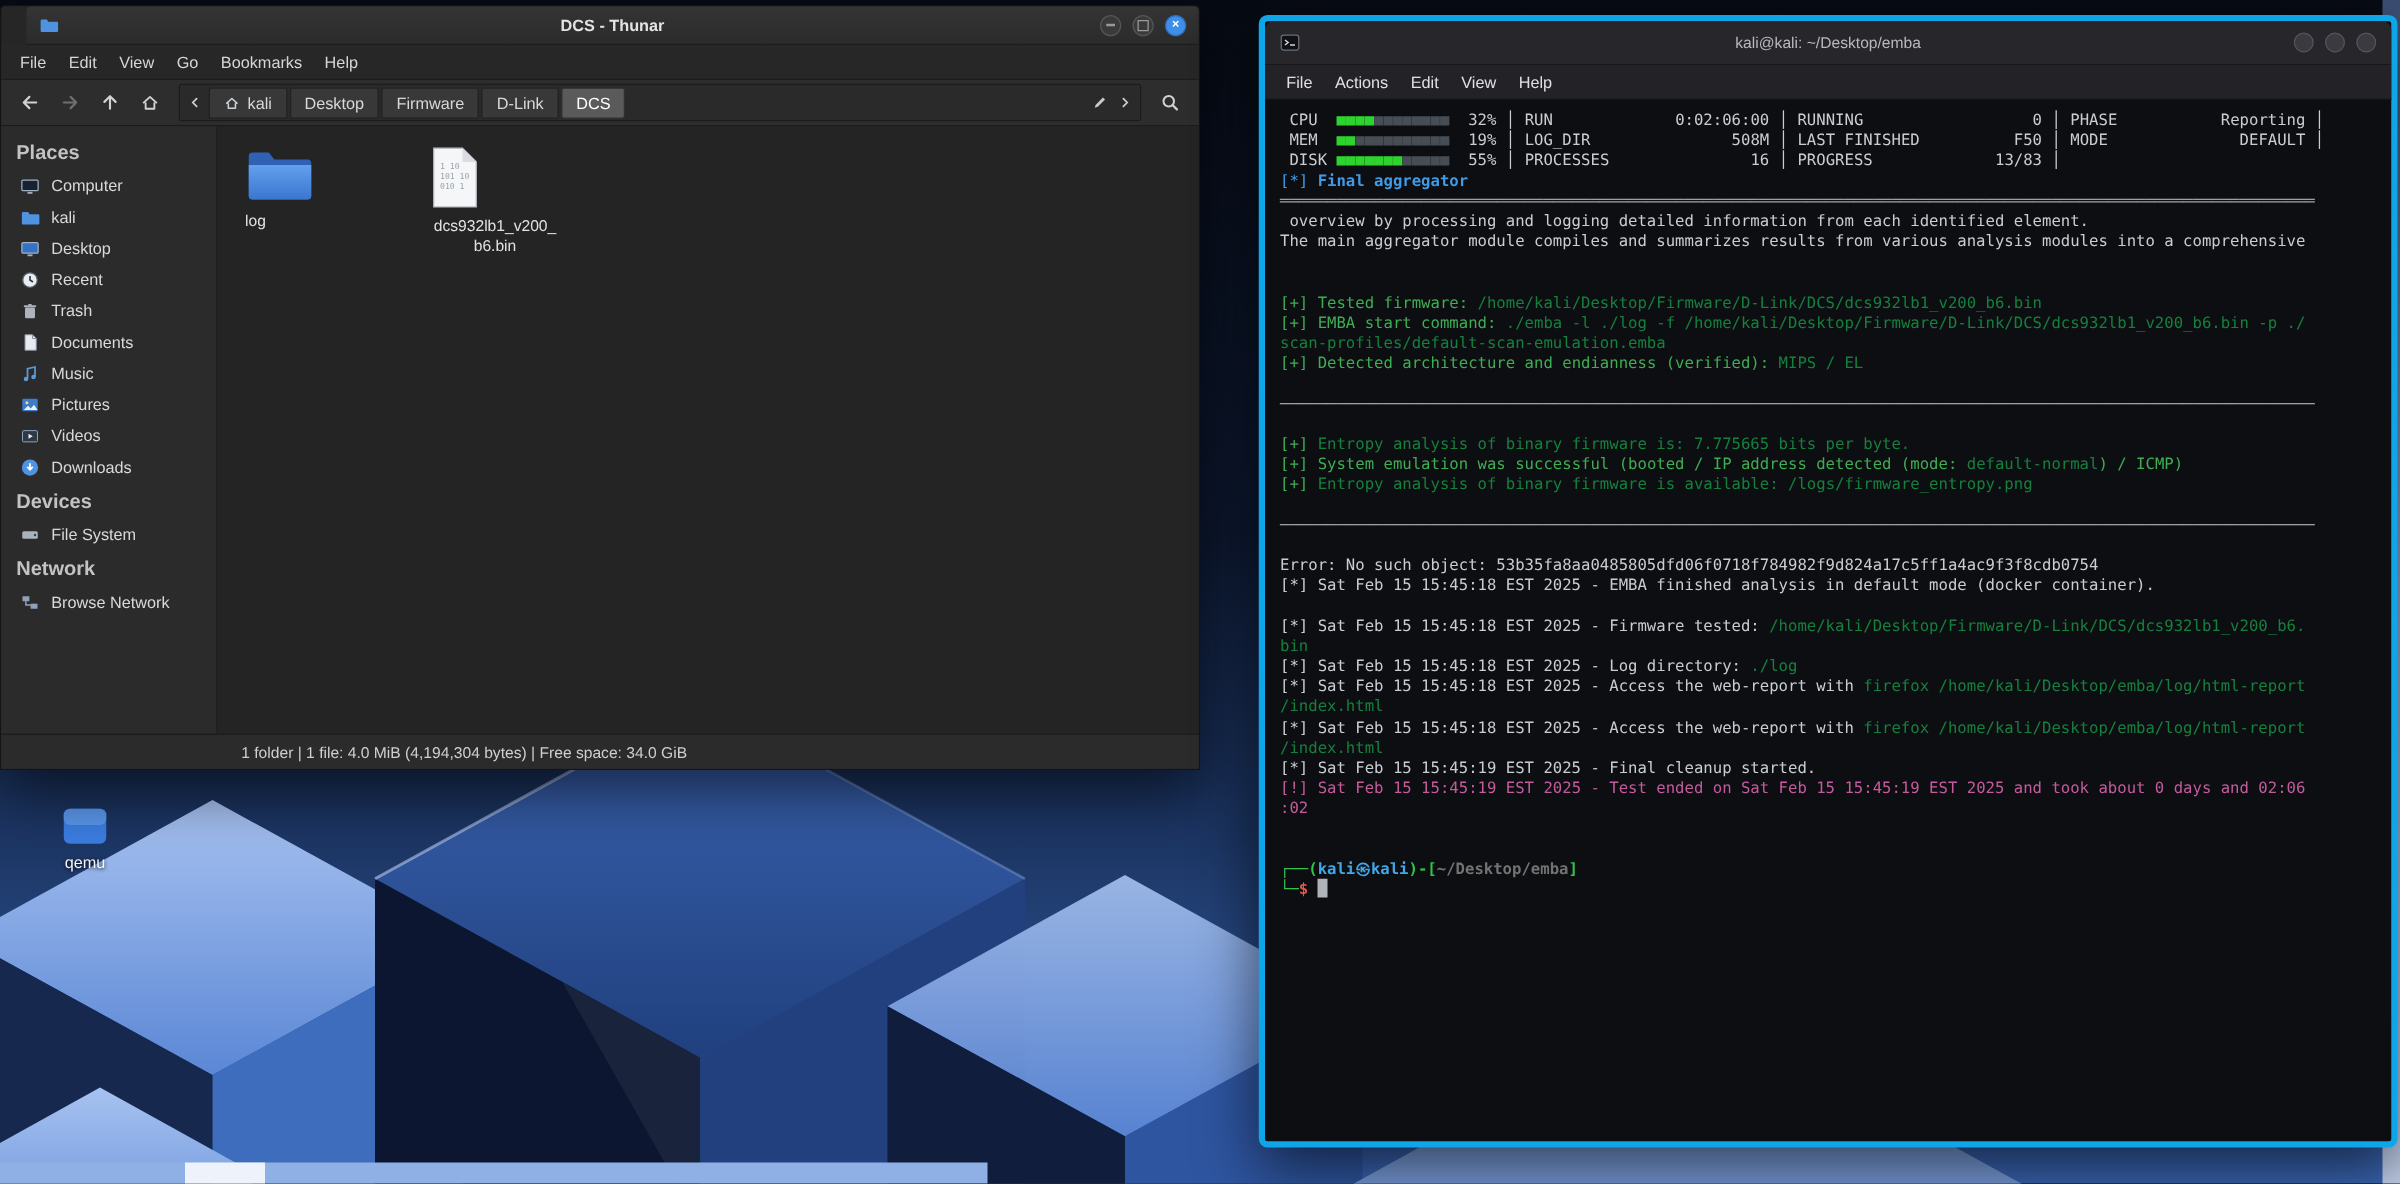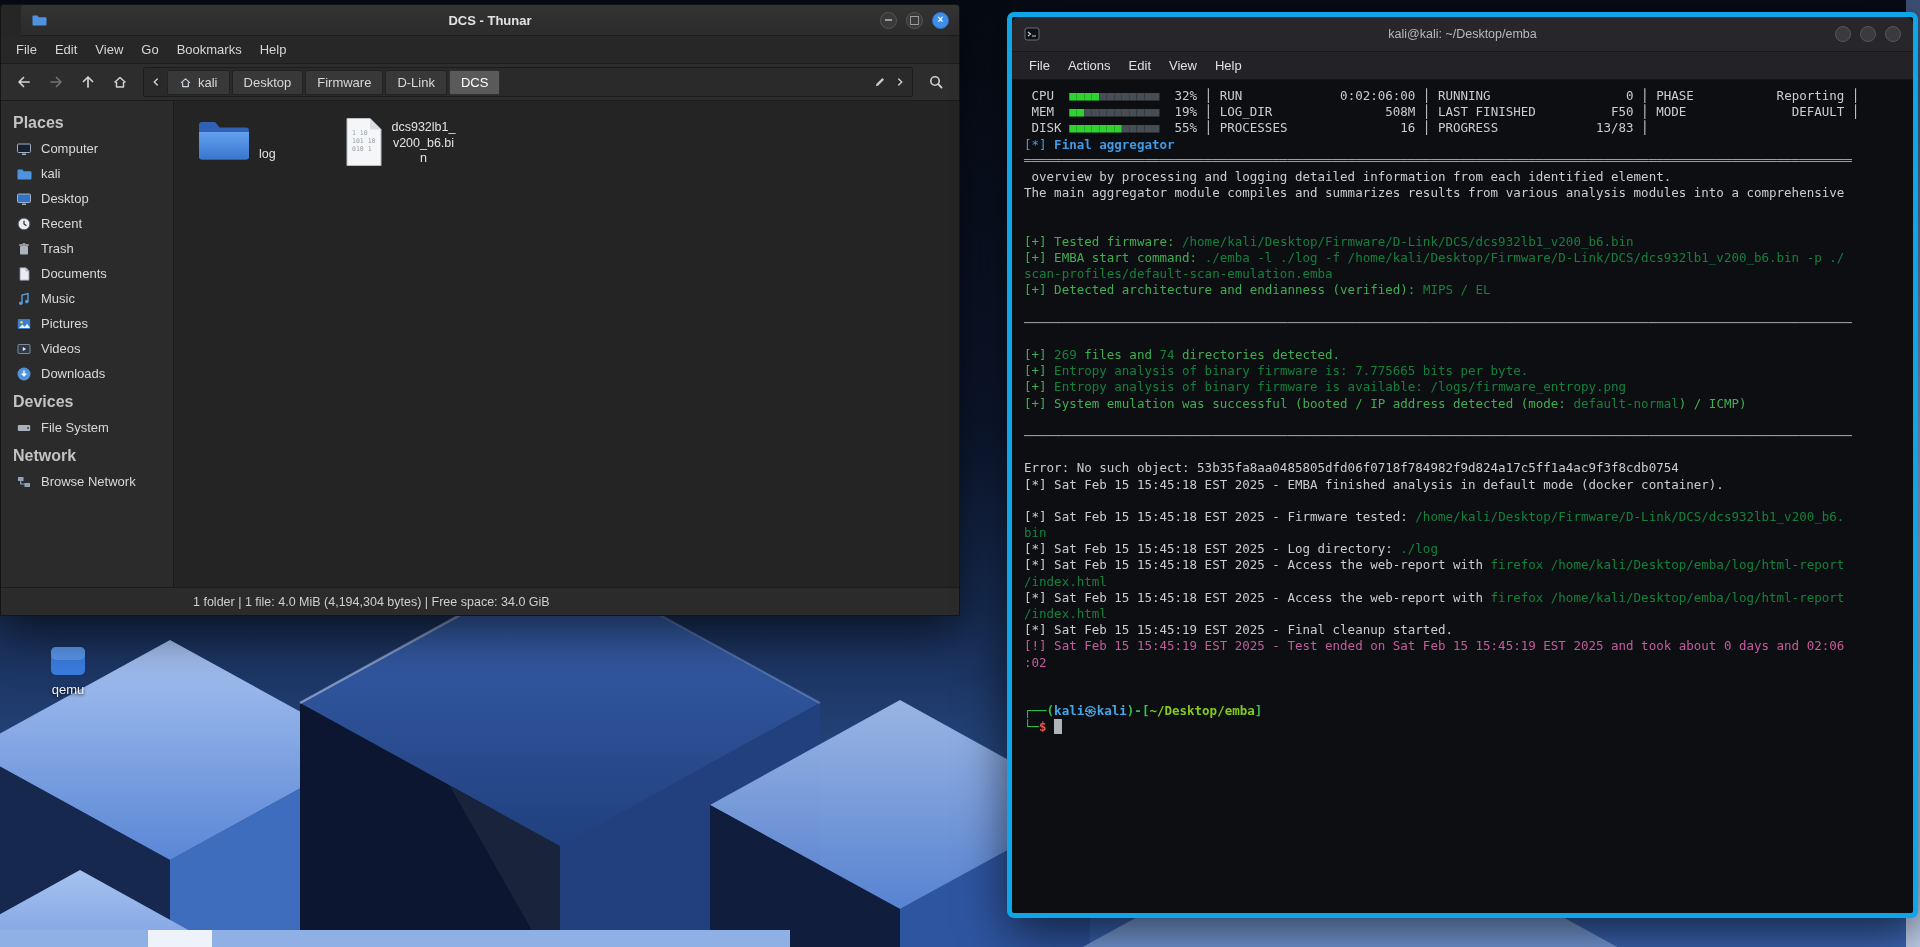--- a/index.html
+++ b/index.html
@@ -48,21 +48,21 @@
   .tbtn{width:30px;height:27px;background:transparent;border:none;border-radius:3px;
         display:flex;align-items:center;justify-content:center;padding:0;}
   .thunar-body{flex:1;display:flex;min-height:0;}
   .sidebar{width:172px;flex:none;background:#2b2b2b;border-right:1px solid #1c1c1c;
            padding:6px 0;overflow:hidden;}
   .side-header{padding:7px 12px 4px;font-size:16px;font-weight:700;color:#c3c3c3;}
   .side-item{display:flex;align-items:center;gap:9px;height:23px;padding:1px 12px 1px 15px;
              font-size:13px;color:#d9d9d9;white-space:nowrap;}
   .filepane{flex:1;background:#242424;padding:16px 22px;display:flex;gap:36px;
             align-items:flex-start;}
-  .file{width:112px;display:flex;align-items:flex-end;gap:7px;}
+  .file{width:112px;display:flex;flex-direction:column;align-items:flex-start;gap:7px;}
   .file-label{font-size:12.5px;color:#e2e2e2;text-align:center;line-height:1.25;
               word-break:break-all;max-width:104px;}
   .statusbar{height:27px;flex:none;background:#2b2b2b;border-top:1px solid #1c1c1c;
              display:flex;align-items:center;padding-left:192px;
              font-size:12.5px;color:#cfcfcf;}
 
   
   .term{left:1007px;top:12px;width:901px;height:896px;background:#0d0e12;
         border:5px solid #0ea5e9;border-radius:7px;}
   .term .titlebar{height:34px;background:#26262b;border-bottom:1px solid #18181c;
@@ -71,21 +71,21 @@
   .term .wbtn{width:16px;height:16px;background:#3a3a40;border-color:#55555c;color:#9aa0a6;}
   .term .menubar{height:27px;background:#232327;border-bottom:1px solid #141418;
         padding:0 8px;color:#e0e0e3;}
   .term-output{flex:1;padding:8px 12px;overflow:hidden;
         font-family:"DejaVu Sans Mono",monospace;font-size:12.5px;}
   .tline{white-space:pre;height:16.2px;line-height:16.2px;}
   .c-w{color:#c9cdd2}.c-g{color:#3fae53}.c-G{color:#2ed32e}.c-D{color:#474d55}
   .c-o{color:#15803d}.c-b{color:#3f9be8}.c-bb{color:#3f9be8;font-weight:700}
   .c-m{color:#c45b9d}.c-dv{color:#9aa0a7}
   .c-g2{color:#32c24e;font-weight:700}.c-pb{color:#42a7ea;font-weight:700}
-  .c-pw{color:#84cc16;font-weight:700}.c-r{color:#e8564a;font-weight:700}
+  .c-pw{color:#737373;font-weight:700}.c-r{color:#e8564a;font-weight:700}
   .c-cur{background:#aeb4ba;color:#aeb4ba}
 
   
   .icon{display:inline-flex;flex:none;}
   .icon svg{width:100%;height:100%;display:block;}
   .win-icon,.term-icon{width:16px;height:16px;display:inline-flex;flex:none;z-index:2;}
   .win-icon svg,.term-icon svg{width:100%;height:100%;}
 
   
   .desktop-icon{position:absolute;left:26px;top:646px;width:84px;display:flex;
@@ -449,24 +449,23 @@
         <div class="tline"><span class="c-w">The main aggregator module compiles and summarizes results from various analysis modules into a comprehensive</span></div>
         <div class="tline"> </div>
         <div class="tline"> </div>
         <div class="tline"><span class="c-g">[+] </span><span class="c-g">Tested firmware: </span><span class="c-o">/home/kali/Desktop/Firmware/D-Link/DCS/dcs932lb1_v200_b6.bin</span></div>
         <div class="tline"><span class="c-g">[+] </span><span class="c-g">EMBA start command: </span><span class="c-o">./emba -l ./log -f /home/kali/Desktop/Firmware/D-Link/DCS/dcs932lb1_v200_b6.bin -p ./</span></div>
         <div class="tline"><span class="c-o">scan-profiles/default-scan-emulation.emba</span></div>
         <div class="tline"><span class="c-g">[+] </span><span class="c-g">Detected architecture and endianness (verified): </span><span class="c-o">MIPS / EL</span></div>
         <div class="tline"> </div>
         <div class="tline"><span class="c-dv">──────────────────────────────────────────────────────────────────────────────────────────────────────────────</span></div>
         <div class="tline"> </div>
-        <div class="tline"><span class="c-g">[+] </span><span class="c-o">269</span><span class="c-g"> files and </span><span class="c-o">74</span><span class="c-g"> directories detected.</span></div>
         <div class="tline"><span class="c-g">[+] </span><span class="c-o">Entropy analysis of binary firmware is: 7.775665 bits per byte.</span></div>
+        <div class="tline"><span class="c-g">[+] </span><span class="c-g">System emulation was successful (booted / IP address detected (mode: </span><span class="c-o">default-normal</span><span class="c-g">) / ICMP)</span></div>
         <div class="tline"><span class="c-g">[+] </span><span class="c-o">Entropy analysis of binary firmware is available: </span><span class="c-o">/logs/firmware_entropy.png</span></div>
-        <div class="tline"><span class="c-g">[+] </span><span class="c-g">System emulation was successful (booted / IP address detected (mode: </span><span class="c-o">default-normal</span><span class="c-g">) / ICMP)</span></div>
         <div class="tline"> </div>
         <div class="tline"><span class="c-dv">──────────────────────────────────────────────────────────────────────────────────────────────────────────────</span></div>
         <div class="tline"> </div>
         <div class="tline"><span class="c-w">Error: No such object: 53b35fa8aa0485805dfd06f0718f784982f9d824a17c5ff1a4ac9f3f8cdb0754</span></div>
         <div class="tline"><span class="c-w">[*] Sat Feb 15 15:45:18 EST 2025 - EMBA finished analysis in default mode (docker container).</span></div>
         <div class="tline"> </div>
         <div class="tline"><span class="c-w">[*] Sat Feb 15 15:45:18 EST 2025 - Firmware tested: </span><span class="c-o">/home/kali/Desktop/Firmware/D-Link/DCS/dcs932lb1_v200_b6.</span></div>
         <div class="tline"><span class="c-o">bin</span></div>
         <div class="tline"><span class="c-w">[*] Sat Feb 15 15:45:18 EST 2025 - Log directory: </span><span class="c-o">./log</span></div>
         <div class="tline"><span class="c-w">[*] Sat Feb 15 15:45:18 EST 2025 - Access the web-report with </span><span class="c-o">firefox /home/kali/Desktop/emba/log/html-report</span></div>

